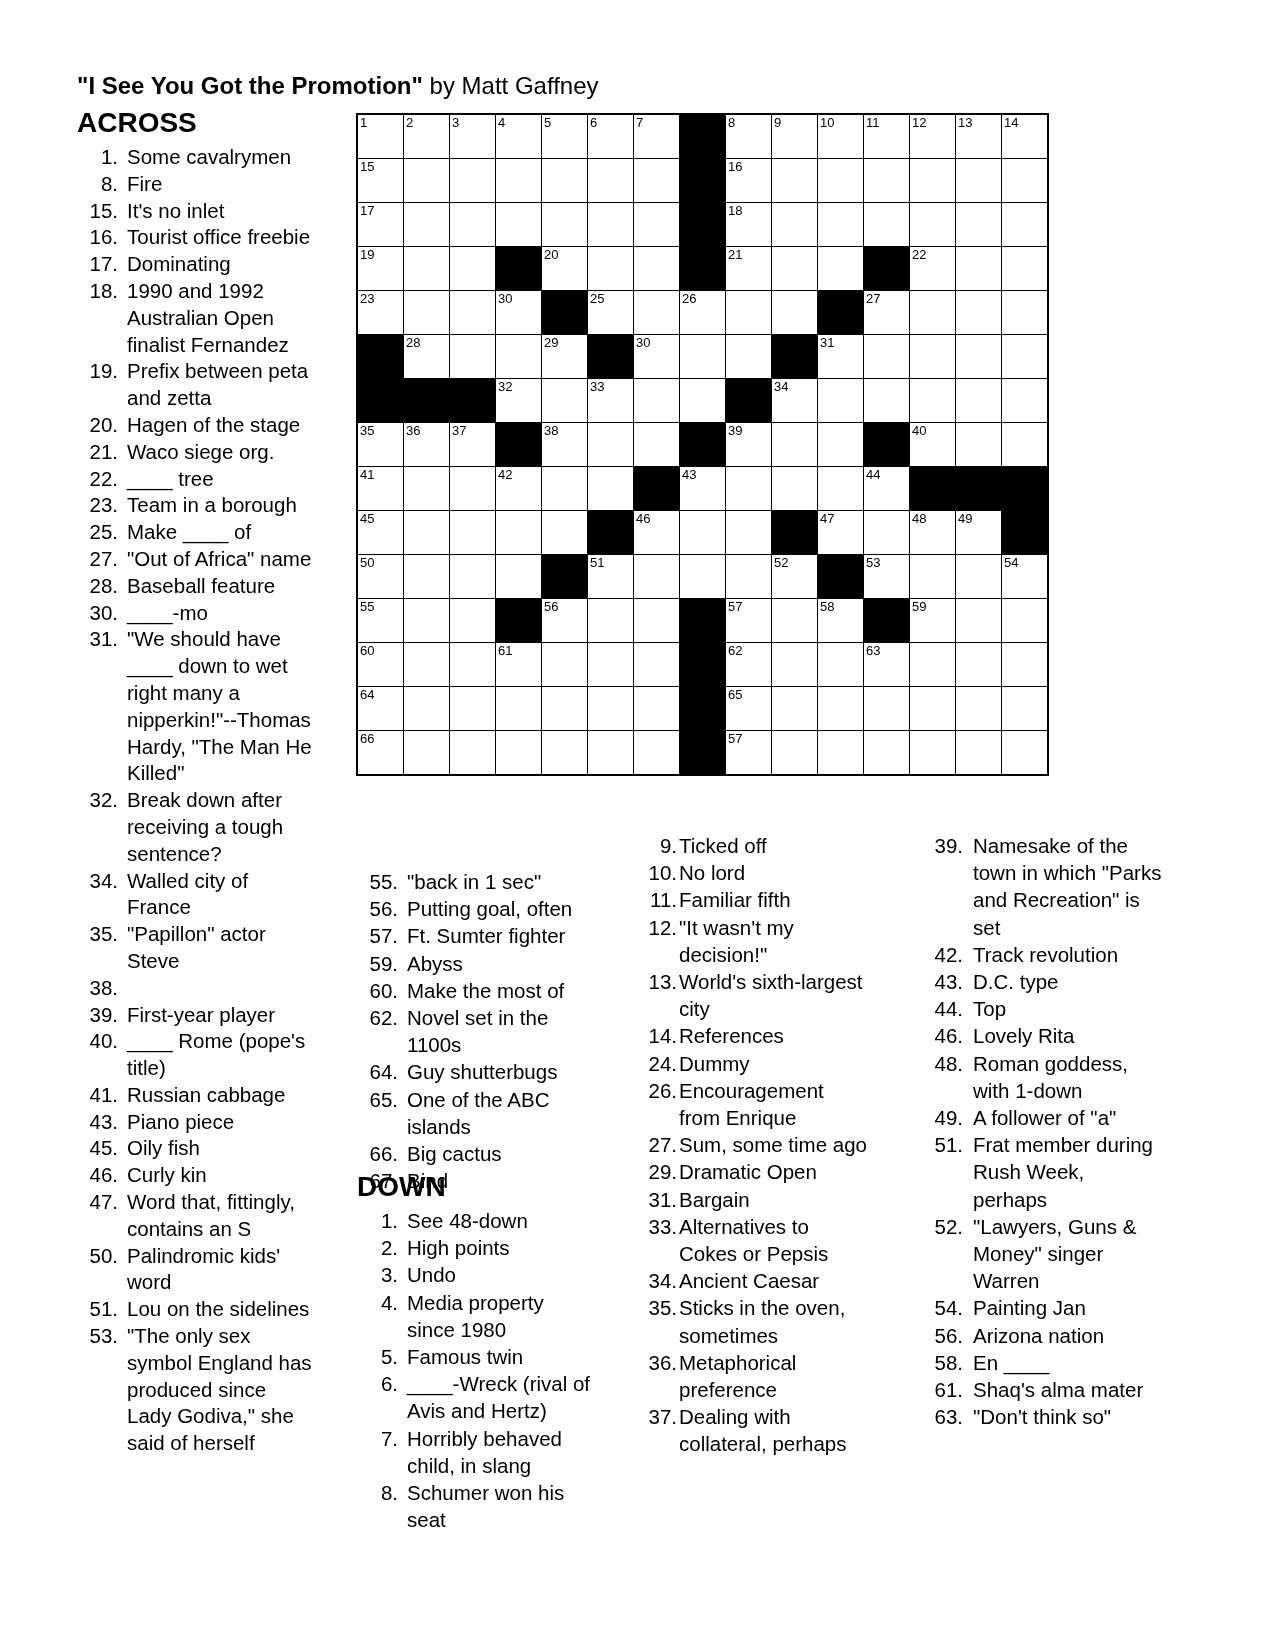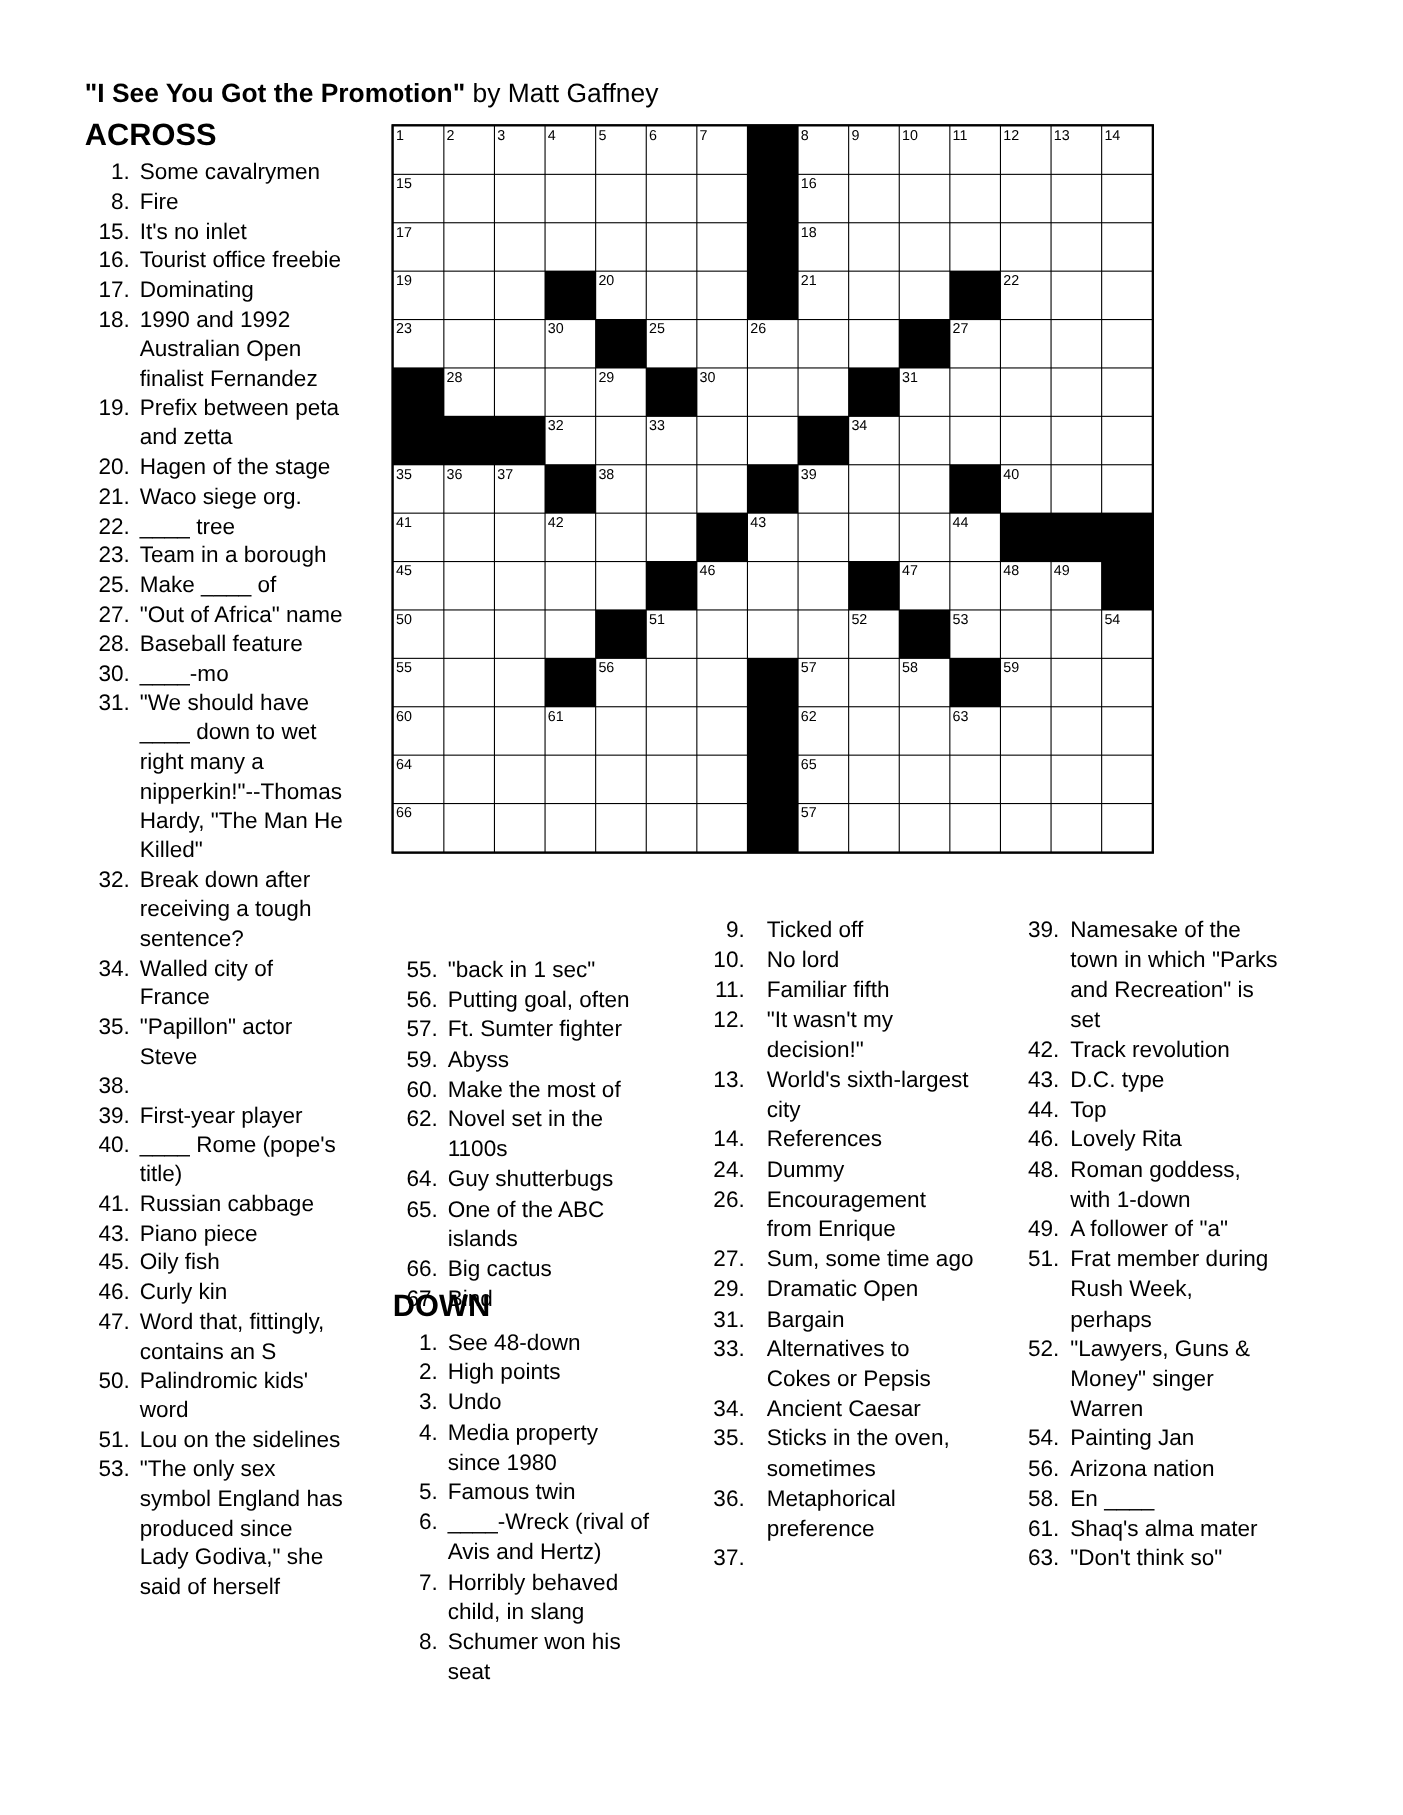--- a/index.html
+++ b/index.html
@@ -24,21 +24,21 @@
   .col1 .n { width:41px; }
   .col1 .t { margin-left:9px; width:188px; }
 
   .col2a { left:352px; top:868px; }
   .col2d { left:352px; top:1207px; }
   .col2a .n, .col2d .n { width:46px; }
   .col2a .t, .col2d .t { margin-left:9px; width:185px; }
 
   .col3 { left:622px; top:832px; }
   .col3 .n { width:55px; }
-  .col3 .t { margin-left:20px; width:190px; }
+  .col3 .t { margin-left:2px; width:190px; }
 
   .col4 { left:920px; top:832px; }
   .col4 .n { width:43px; }
   .col4 .t { margin-left:10px; width:189px; }
 
   .grid {
     position:absolute; left:356px; top:113px;
     background:#000; border:2px solid #000;
     display:grid; grid-template-columns:repeat(15,45px); grid-auto-rows:43px; gap:1px;
   }
@@ -674,20 +674,21 @@
       <li class="clue">
         <span class="n">35.</span>
         <span class="t">Sticks in the oven, sometimes</span>
       </li>
       <li class="clue">
         <span class="n">36.</span>
         <span class="t">Metaphorical preference</span>
       </li>
       <li class="clue">
         <span class="n">37.</span>
+        <span class="t">Dealing with collateral, perhaps</span>
       </li>
     </ol>
   <ol class="clues col4">
       <li class="clue">
         <span class="n">39.</span>
         <span class="t">Namesake of the town in which "Parks and Recreation" is set</span>
       </li>
       <li class="clue">
         <span class="n">42.</span>
         <span class="t">Track revolution</span>

